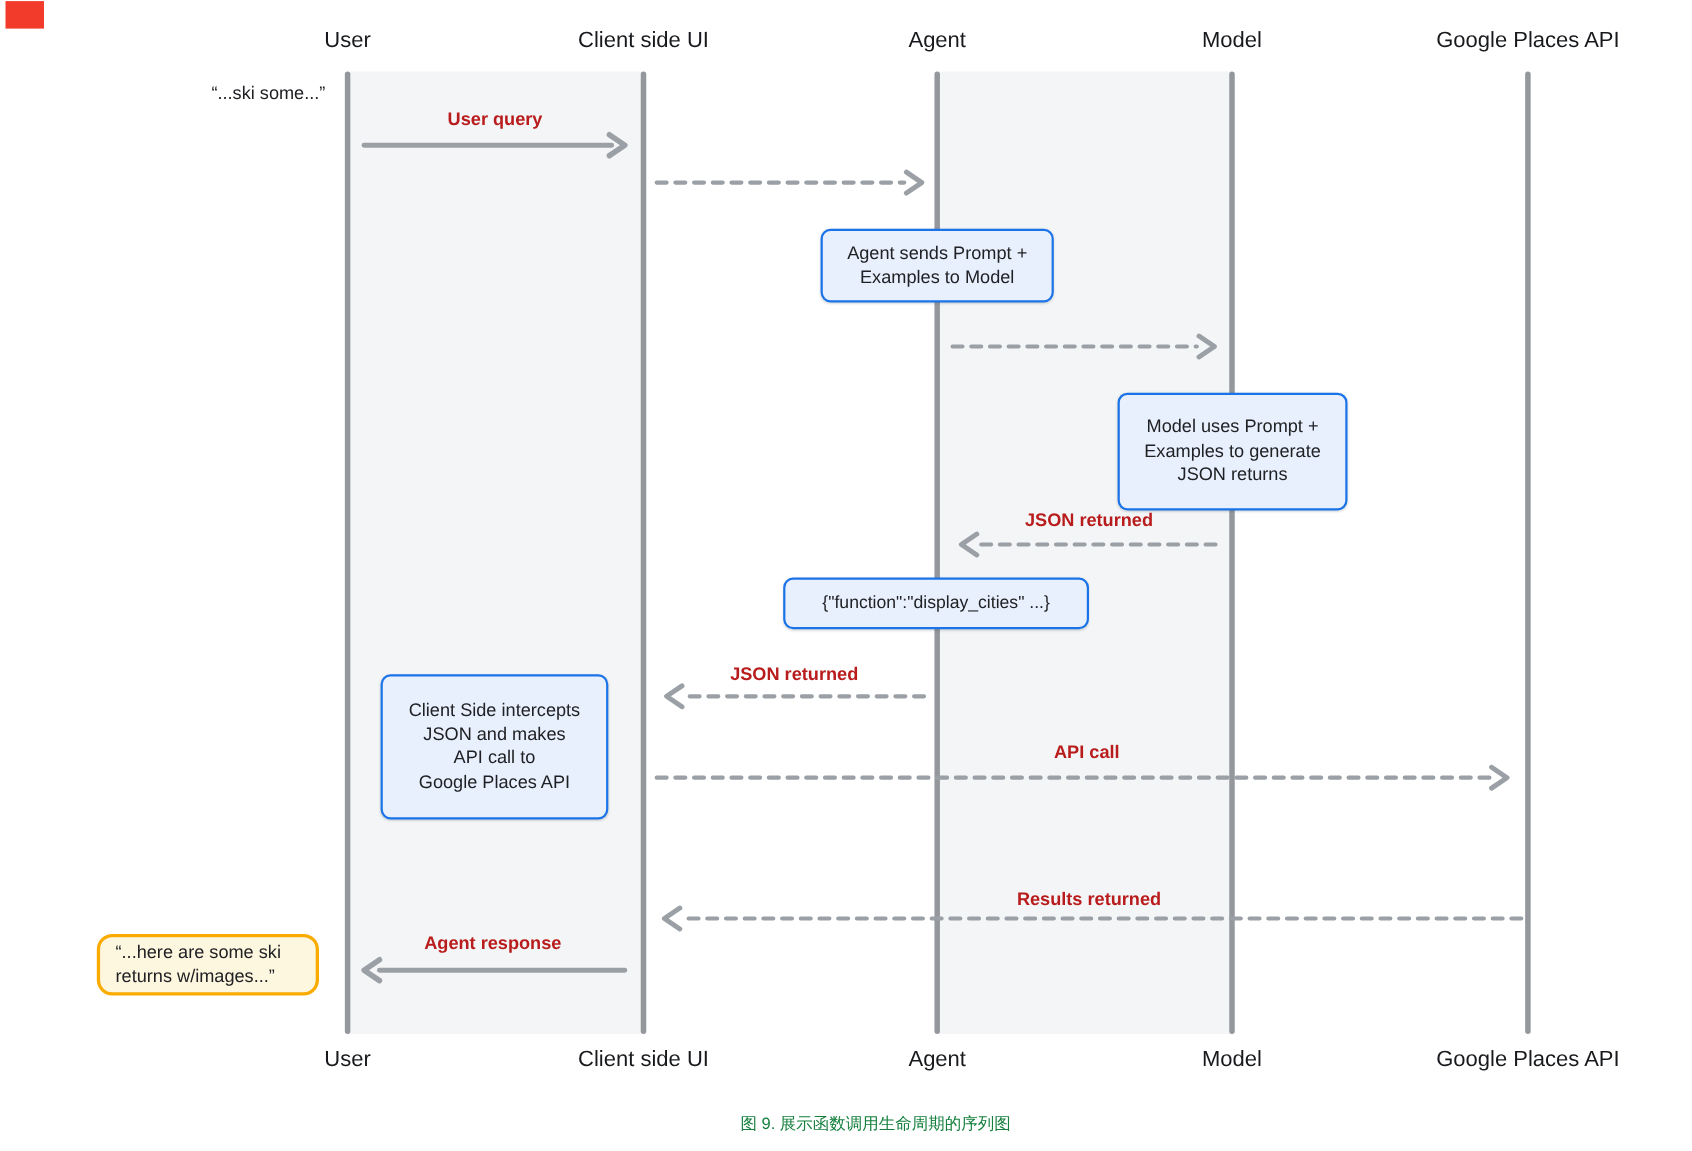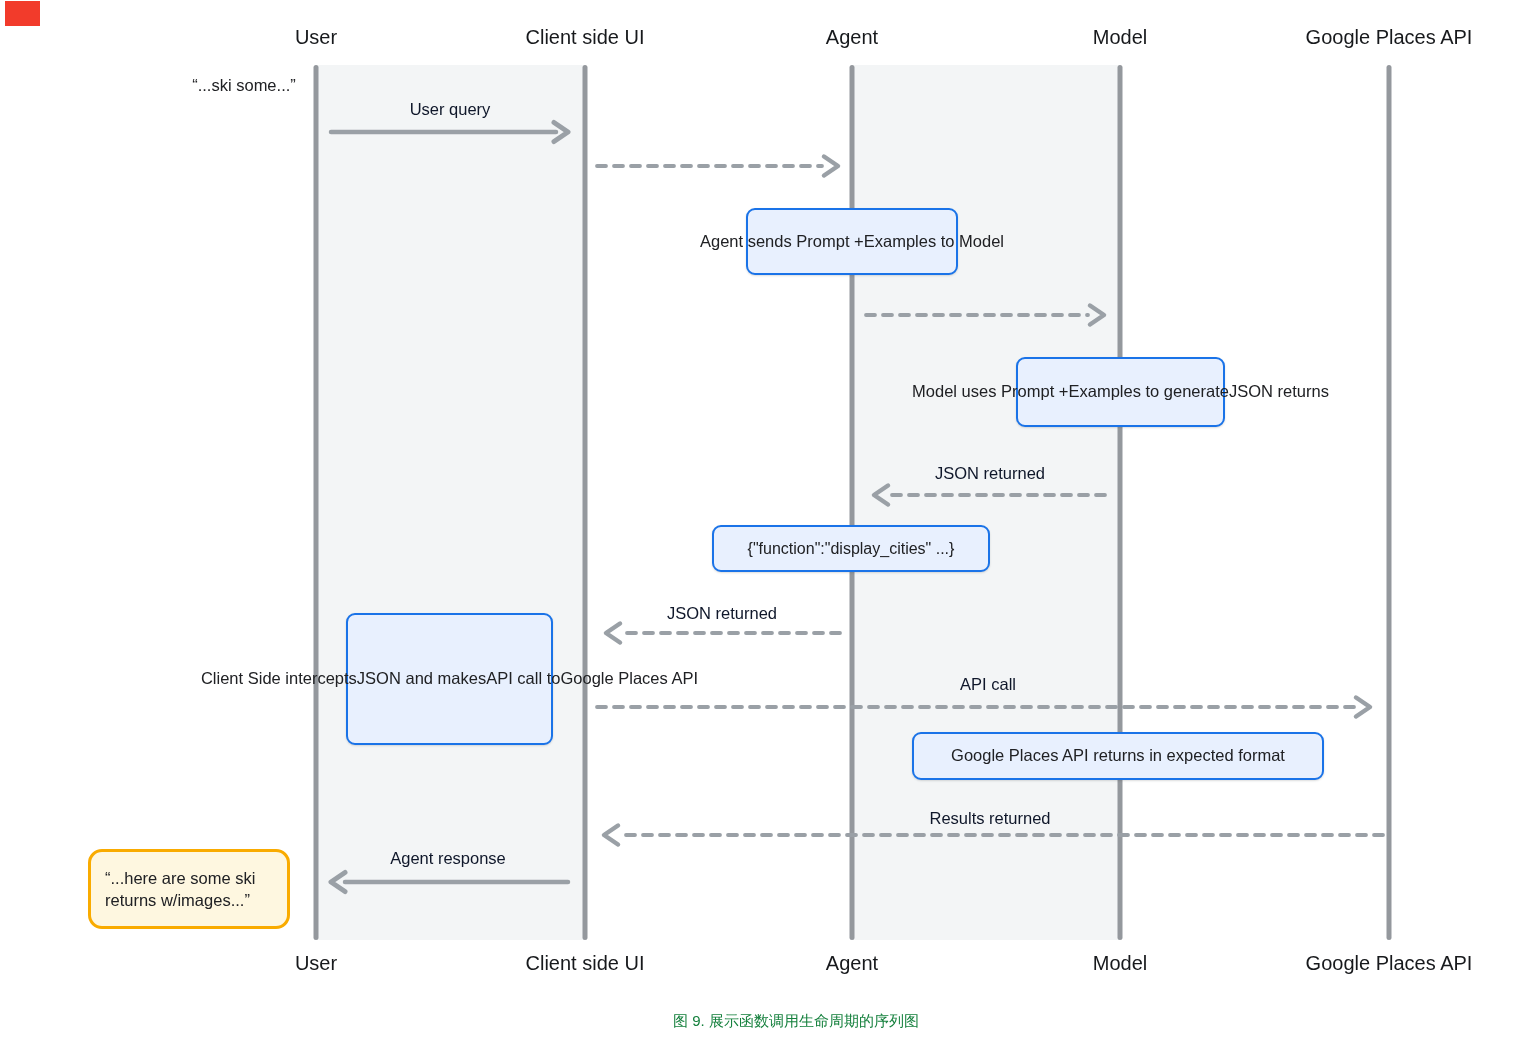--- a/index.html
+++ b/index.html
@@ -22,33 +22,33 @@
     background:#94989d; border-radius:3px; transform:translateX(-50%);
   }
   .lane-label {
     position:absolute; transform:translateX(-50%);
     font-size:20px; font-weight:500; color:#17191c; white-space:nowrap;
   }
   .lane-label.top { top:26px; }
   .lane-label.bottom { top:952px; }
   .msg-label {
     position:absolute; transform:translateX(-50%);
-    font-size:16.5px; font-weight:400; color:#0f172a; white-space:nowrap;
+    font-size:16.5px; font-weight:700; color:#b91c1c; white-space:nowrap;
     line-height:20px;
   }
   .quote-text {
     position:absolute; transform:translateX(-50%);
     font-size:16.5px; font-weight:500; color:#202124; white-space:nowrap;
     line-height:20px;
   }
   .note {
     position:absolute; background:#e8f0fe; border:2.5px solid #1a73e8;
     border-radius:9px; color:#202124; font-size:16.5px; font-weight:500;
     text-align:center; line-height:21.5px;
-    display:flex; flex-direction:row; justify-content:center; align-items:center;
+    display:flex; flex-direction:column; justify-content:center; align-items:center;
     box-shadow:0 1px 2px rgba(60,64,67,.18); white-space:nowrap;
   }
   .quote-note {
     position:absolute; background:#fef7e0; border:3px solid #f9ab00;
     border-radius:14px; color:#202124; font-size:16.5px; font-weight:500;
     text-align:left; line-height:22px; padding-left:14px;
     display:flex; flex-direction:column; justify-content:center;
     white-space:nowrap;
   }
   .caption {
@@ -141,41 +141,38 @@
   <div class="msg-label" style="left:722px; top:603px">JSON returned</div>
   <div class="msg-label" style="left:988px; top:674px">API call</div>
   <div class="msg-label" style="left:990px; top:808px">Results returned</div>
   <div class="msg-label" style="left:448px; top:848px">Agent response</div>
 
   <div class="note" style="left:746px; top:208px; width:212px; height:67px">
     <span>Agent sends Prompt +</span>
     <span>Examples to Model</span>
   </div>
 
-  <div class="note" style="left:1016px; top:357px; width:209px; height:70px">
+  <div class="note" style="left:1016px; top:357px; width:209px; height:107px">
     <span>Model uses Prompt +</span>
     <span>Examples to generate</span>
     <span>JSON returns</span>
   </div>
 
   <div class="note" style="left:712px; top:525px; width:278px; height:47px; font-size:16px">
     <span>{"function":"display_cities" ...}</span>
   </div>
 
   <div class="note" style="left:346px; top:613px; width:207px; height:132px">
     <span>Client Side intercepts</span>
     <span>JSON and makes</span>
     <span>API call to</span>
     <span>Google Places API</span>
   </div>
 
-  <div class="note" style="left:912px; top:732px; width:412px; height:48px">
-    <span>Google Places API returns in expected format</span>
-  </div>
 
-  <div class="quote-note" style="left:88px; top:849px; width:202px; height:80px">
+  <div class="quote-note" style="left:88px; top:849px; width:202px; height:56px">
     <span>“...here are some ski</span>
     <span>returns w/images...”</span>
   </div>
 
   <div class="caption">图 9. 展示函数调用生命周期的序列图</div>
 
 </div>
 
 </body></html>

